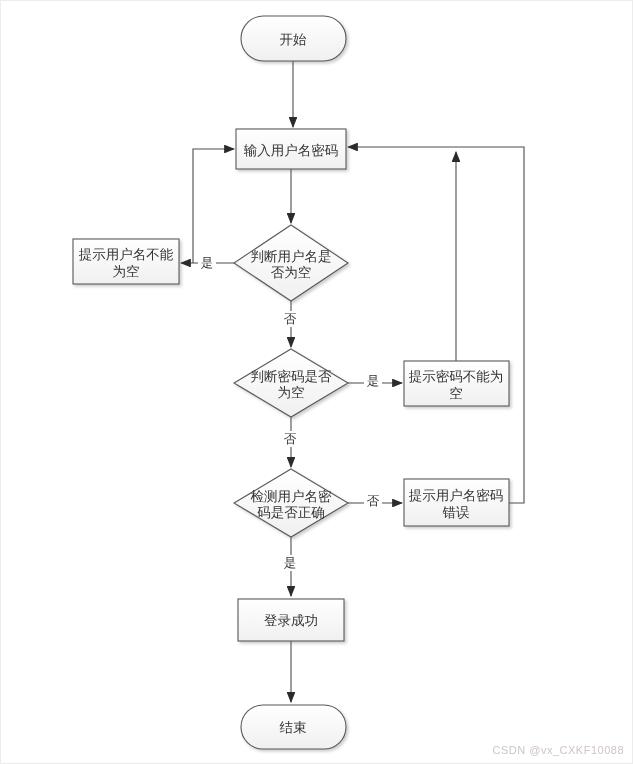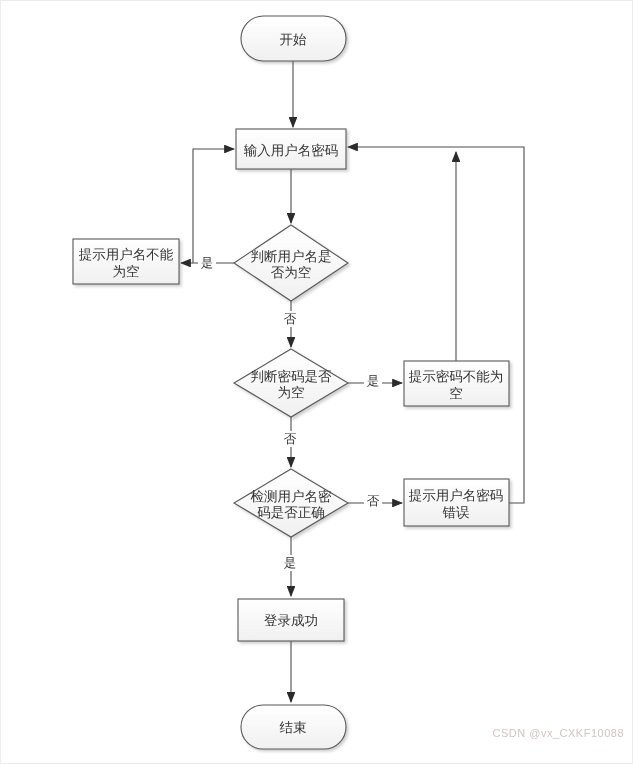--- a/index.html
+++ b/index.html
@@ -35,21 +35,21 @@
     font-family:"Liberation Serif","DejaVu Serif",serif;
     font-size:12.5px;
     fill:#333333;
     text-anchor:middle;
     dominant-baseline:central;
   }
   .label-bg{fill:#ffffff;stroke:none;}
   .watermark{
     position:absolute;
     right:8px;
-    bottom:24px;
+    bottom:7px;
     font-family:"Liberation Sans","DejaVu Sans",sans-serif;
     font-size:11px;
     color:#cdc5c3;
     letter-spacing:0.5px;
   }
 </style>
 </head>
 <body>
 
 <div class="canvas">

